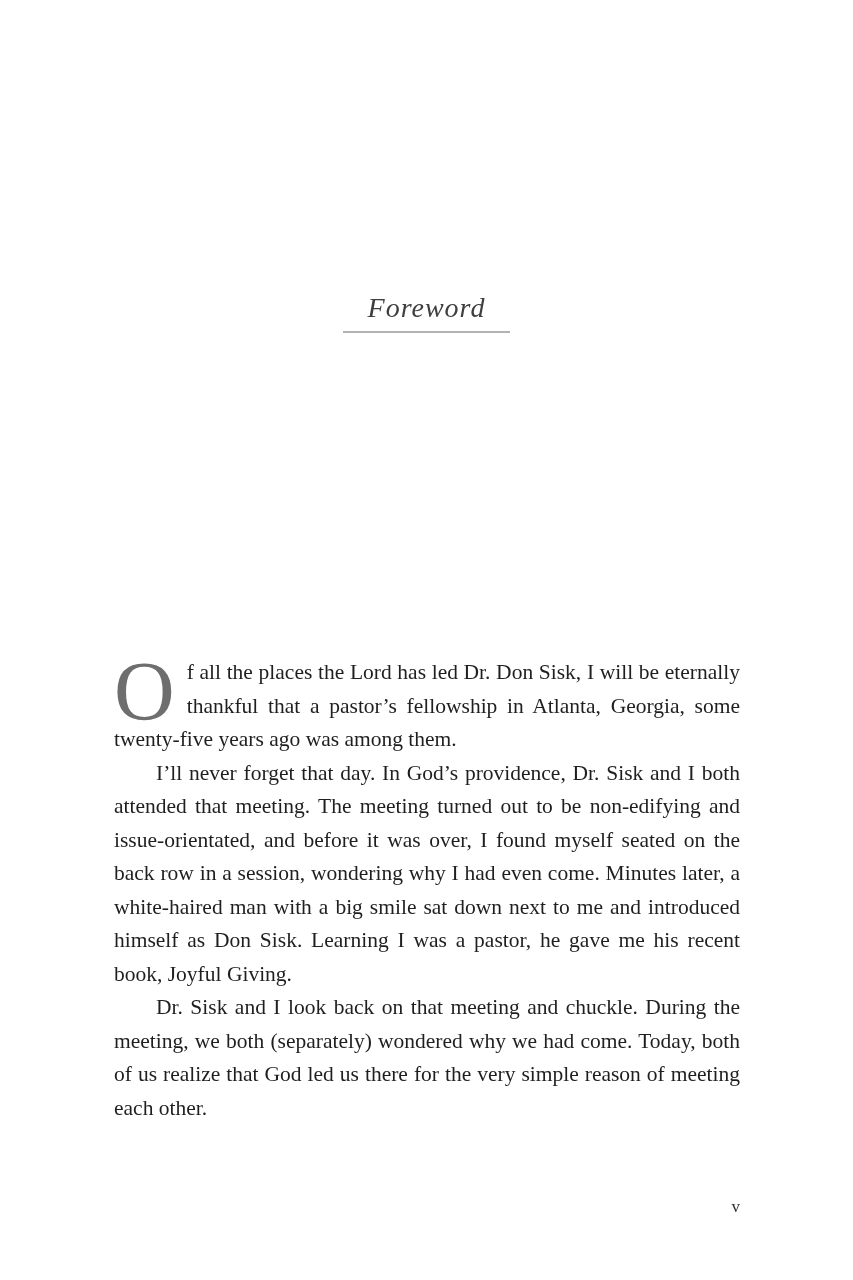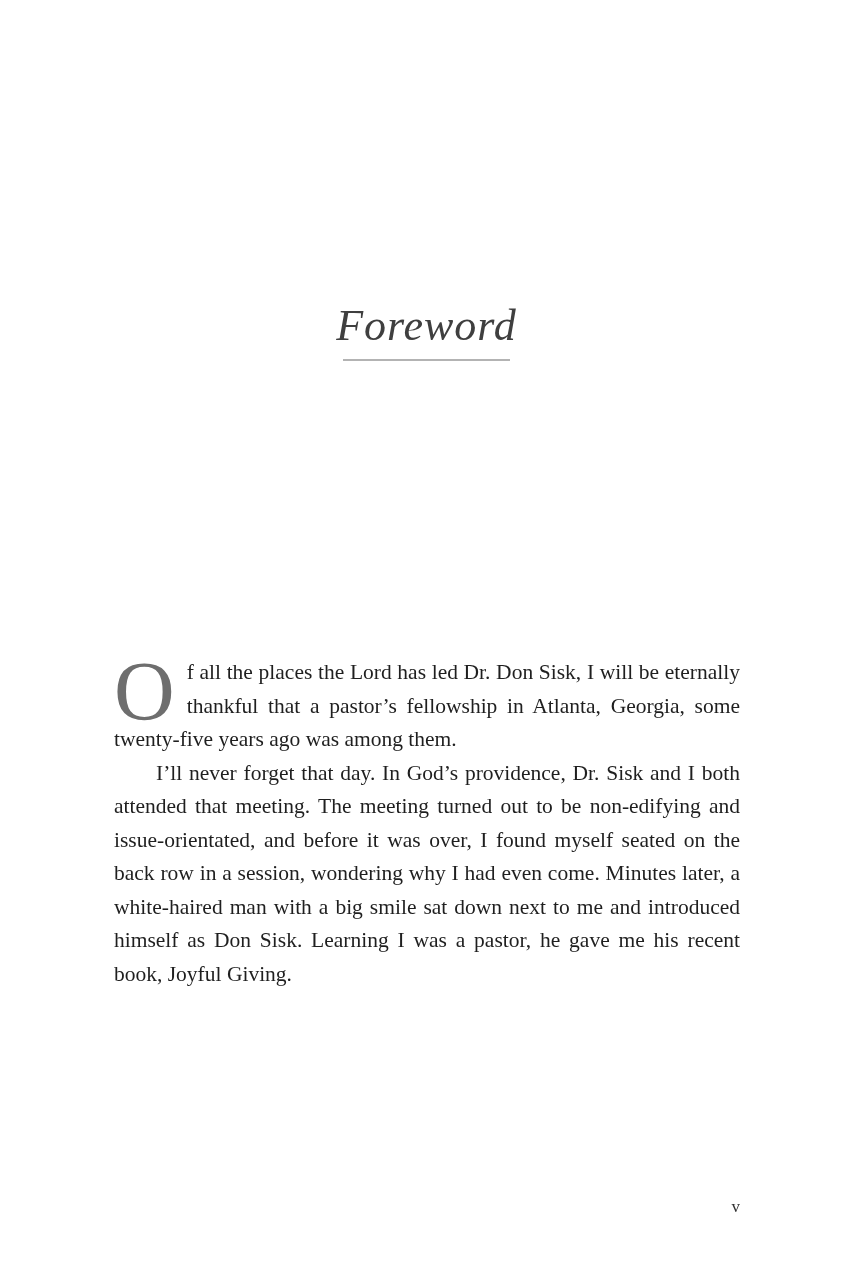--- a/index.html
+++ b/index.html
@@ -16,22 +16,22 @@
     font-family: "Liberation Serif", serif;
   }
   .title-block {
     position: absolute;
     top: 292px;
     left: 0;
     width: 100%;
     text-align: center;
   }
   .chapter-title {
-    margin: 8px;
-    font-size: 44px;
+    margin: 0;
+    font-size: 28px;
     font-weight: 400;
     font-style: italic;
     letter-spacing: 1px;
     color: #3f3f3f;
   }
   .title-rule {
     width: 167px;
     height: 2px;
     background: #b3b3b3;
     margin: 7px auto 0 auto;
@@ -81,19 +81,20 @@
   <header class="title-block">
     <h1 class="chapter-title">Foreword</h1>
     <div class="title-rule"></div>
   </header>
 
   <main class="body-text">
     <p class="para"><span class="dropcap">O</span><span>f all the places the Lord has led Dr. Don Sisk, I will be eternally thankful that a pastor’s fellowship in Atlanta, Georgia, some twenty-five years ago was among them.</span></p>
 
     <p class="para indent"><span>I’ll never forget that day. In God’s providence, Dr. Sisk and I both attended that meeting. The meeting turned out to be non-edifying and issue-orientated, and before it was over, I found myself seated on the back row in a session, wondering why I had even come. Minutes later, a white-haired man with a big smile sat down next to me and introduced himself as Don Sisk. Learning I was a pastor, he gave me his recent book, </span><span class="italic">Joyful Giving.</span></p>
 
+    <p class="para indent"><span>Dr. Sisk and I look back on that meeting and chuckle. During the meeting, we both (separately) wondered why we had come. Today, both of us realize that God led us there for the very simple reason of meeting each other.</span></p>
   </main>
 
   <footer class="folio">
     <span class="page-number">v</span>
   </footer>
 
 </div>
 
 </body></html>

